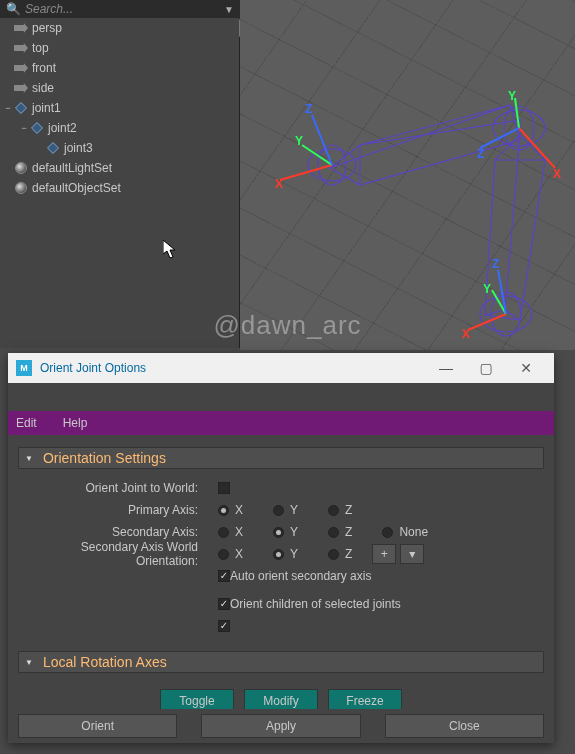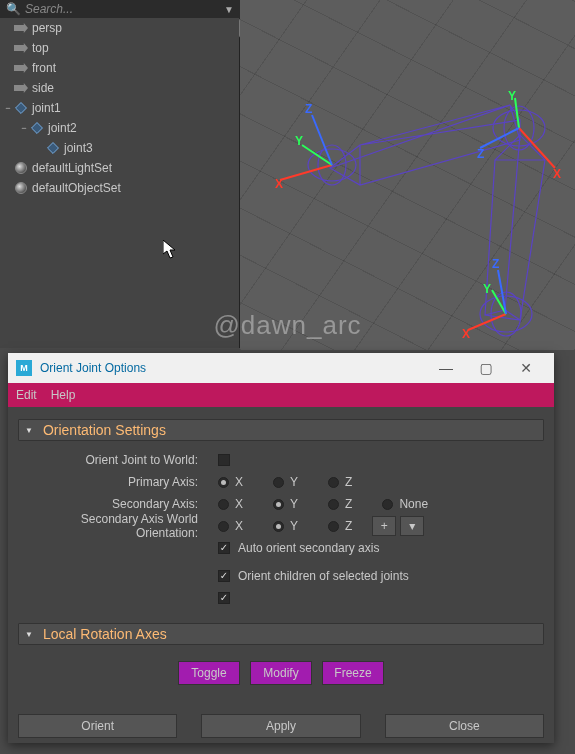--- a/index.html
+++ b/index.html
@@ -36,39 +36,39 @@
 .skel { position: absolute; left: -240px; top: 10px; width: 575px; height: 340px; }
 .skel svg { width: 100%; height: 100%; }
 .axis-label { font-size: 12px; font-weight: 600; }
 
 
 .dialog { position: absolute; left: 8px; top: 353px; width: 546px; height: 390px; background: #444; box-shadow: 0 3px 10px rgba(0,0,0,.5); }
 .titlebar { height: 30px; background: #f0f0f0; display: flex; align-items: center; padding: 0 8px; }
 .titlebar .ma-icon { width: 16px; height: 16px; background: #2aa9d6; margin-right: 8px; display: flex; align-items: center; justify-content: center; font-size: 9px; color: #fff; font-weight: bold; }
 .titlebar .title { color: #0369a1; flex: 1; }
 .titlebar .winbtn { width: 40px; text-align: center; color: #555; font-size: 14px; }
-.dlg-menubar { height: 24px; background: #be185d; display: flex; align-items: center; padding: 0 8px; gap: 14px; }
+.dlg-menubar { height: 24px; background: #701a75; display: flex; align-items: center; padding: 0 8px; gap: 26px; margin-top: 28px; }
 .dlg-body { padding: 6px 10px; }
 .section-head { height: 22px; background: #4e4e4e; display: flex; align-items: center; padding: 0 6px; margin-top: 6px; border: 1px solid #333; border-radius: 1px; }
 .section-head .tw { font-size: 8px; margin-right: 10px; color: #ddd; }
 .section-head .lbl { color: #fdba74; font-size: 14px; }
 .form { padding: 8px 0; }
 .form-row { display: flex; align-items: center; height: 22px; }
 .form-row .lbl { width: 200px; text-align: right; padding-right: 20px; }
 .radio-group { display: flex; gap: 30px; }
 .radio { display: inline-flex; align-items: center; gap: 6px; }
 .radio .dot { width: 11px; height: 11px; border-radius: 50%; background: #2a2a2a; border: 1px solid #222; display: inline-flex; align-items: center; justify-content: center; }
 .radio.sel .dot::after { content: ""; width: 5px; height: 5px; border-radius: 50%; background: #bbb; }
-.chk { display: inline-flex; align-items: center; gap: 8px; }
+.chk { display: inline-flex; align-items: center; }
 .chk .box { width: 12px; height: 12px; background: #2a2a2a; border: 1px solid #222; display: inline-flex; align-items: center; justify-content: center; }
 .chk.sel .box::after { content: "✓"; font-size: 10px; color: #ddd; line-height: 1; }
 .pm-btn { width: 24px; height: 20px; background: #555; border: 1px solid #333; display: inline-flex; align-items: center; justify-content: center; }
 
 .btn-row { display: flex; gap: 10px; justify-content: center; padding: 10px 0 0; margin-top: 6px; }
-.btn { width: 62px; height: 24px; background: #a21caf; border: 1px solid #333; display: inline-flex; align-items: center; justify-content: center; cursor: pointer; }
+.btn { width: 74px; height: 24px; background: #0f766e; border: 1px solid #333; display: inline-flex; align-items: center; justify-content: center; cursor: pointer; }
 
 .bottom-bar { position: absolute; left: 0; bottom: 0; right: 0; height: 34px; background: #444; display: flex; padding: 5px 10px; gap: 24px; }
 .bottom-bar .bigbtn { flex: 1; height: 24px; background: #555; border: 1px solid #333; display: inline-flex; align-items: center; justify-content: center; }
 </style>
 </head>
 <body>
 
 <div class="searchbar">
   <span class="mag">🔍</span>
   <span class="text">Search...</span>

